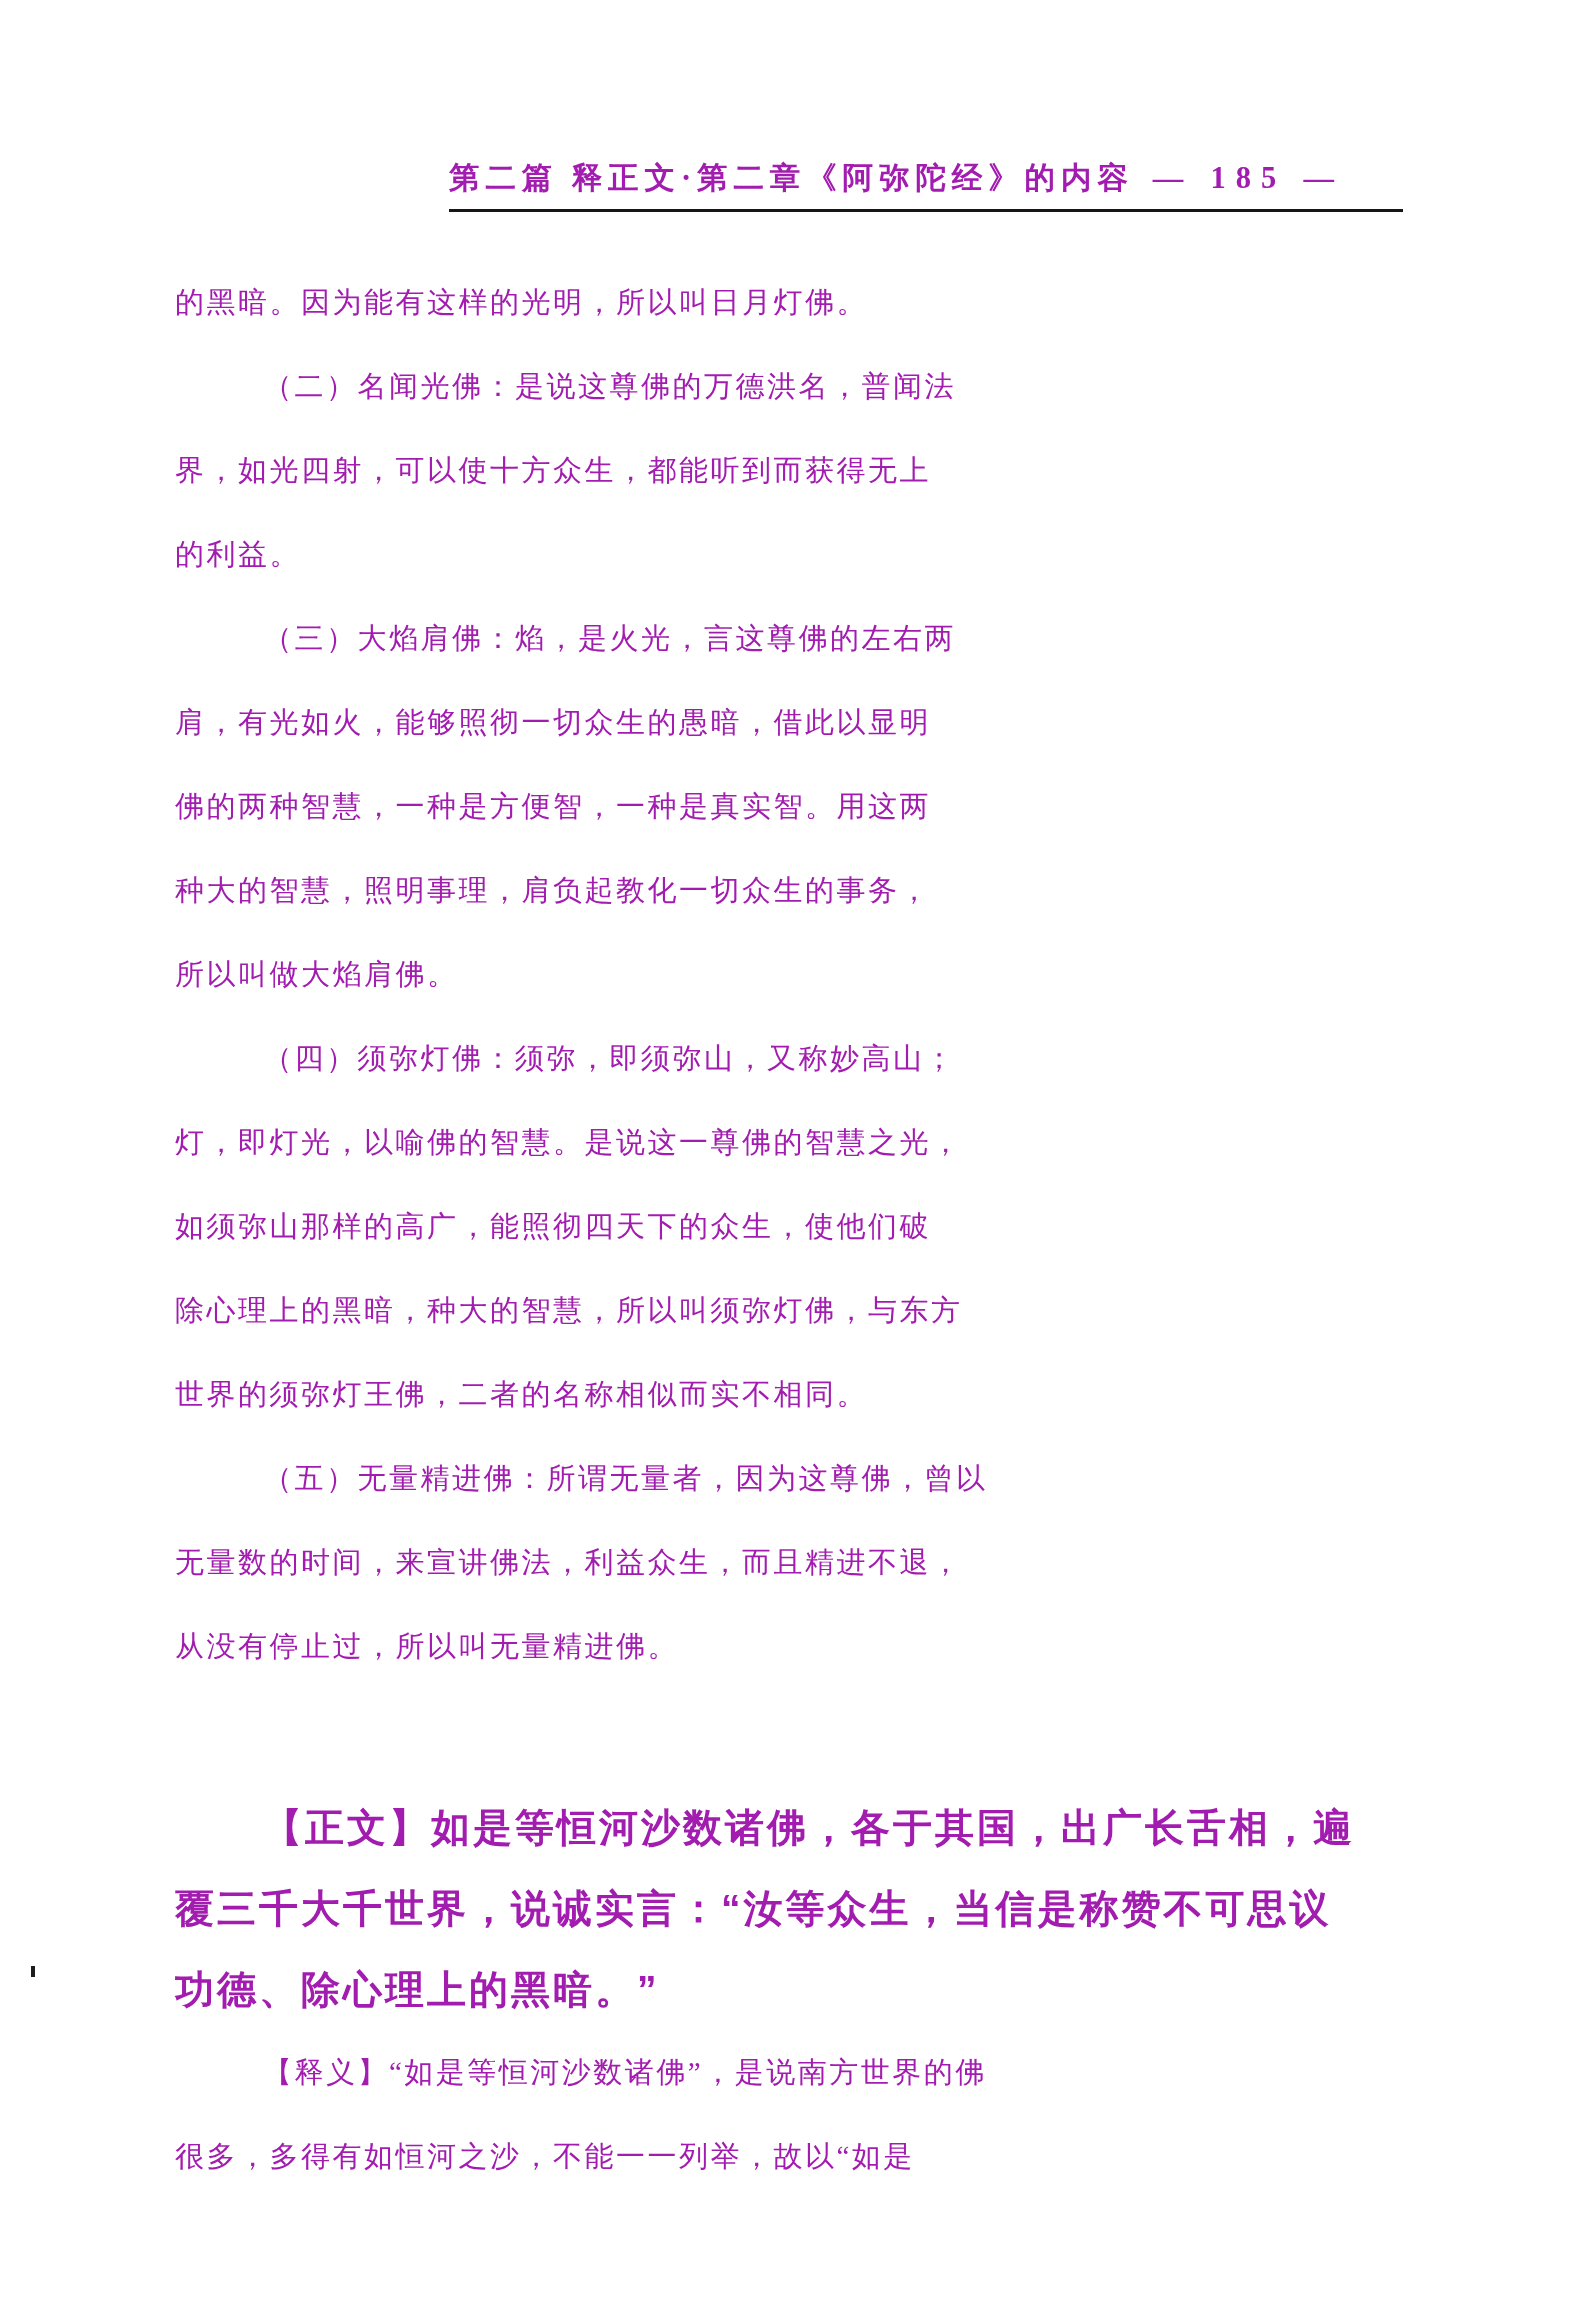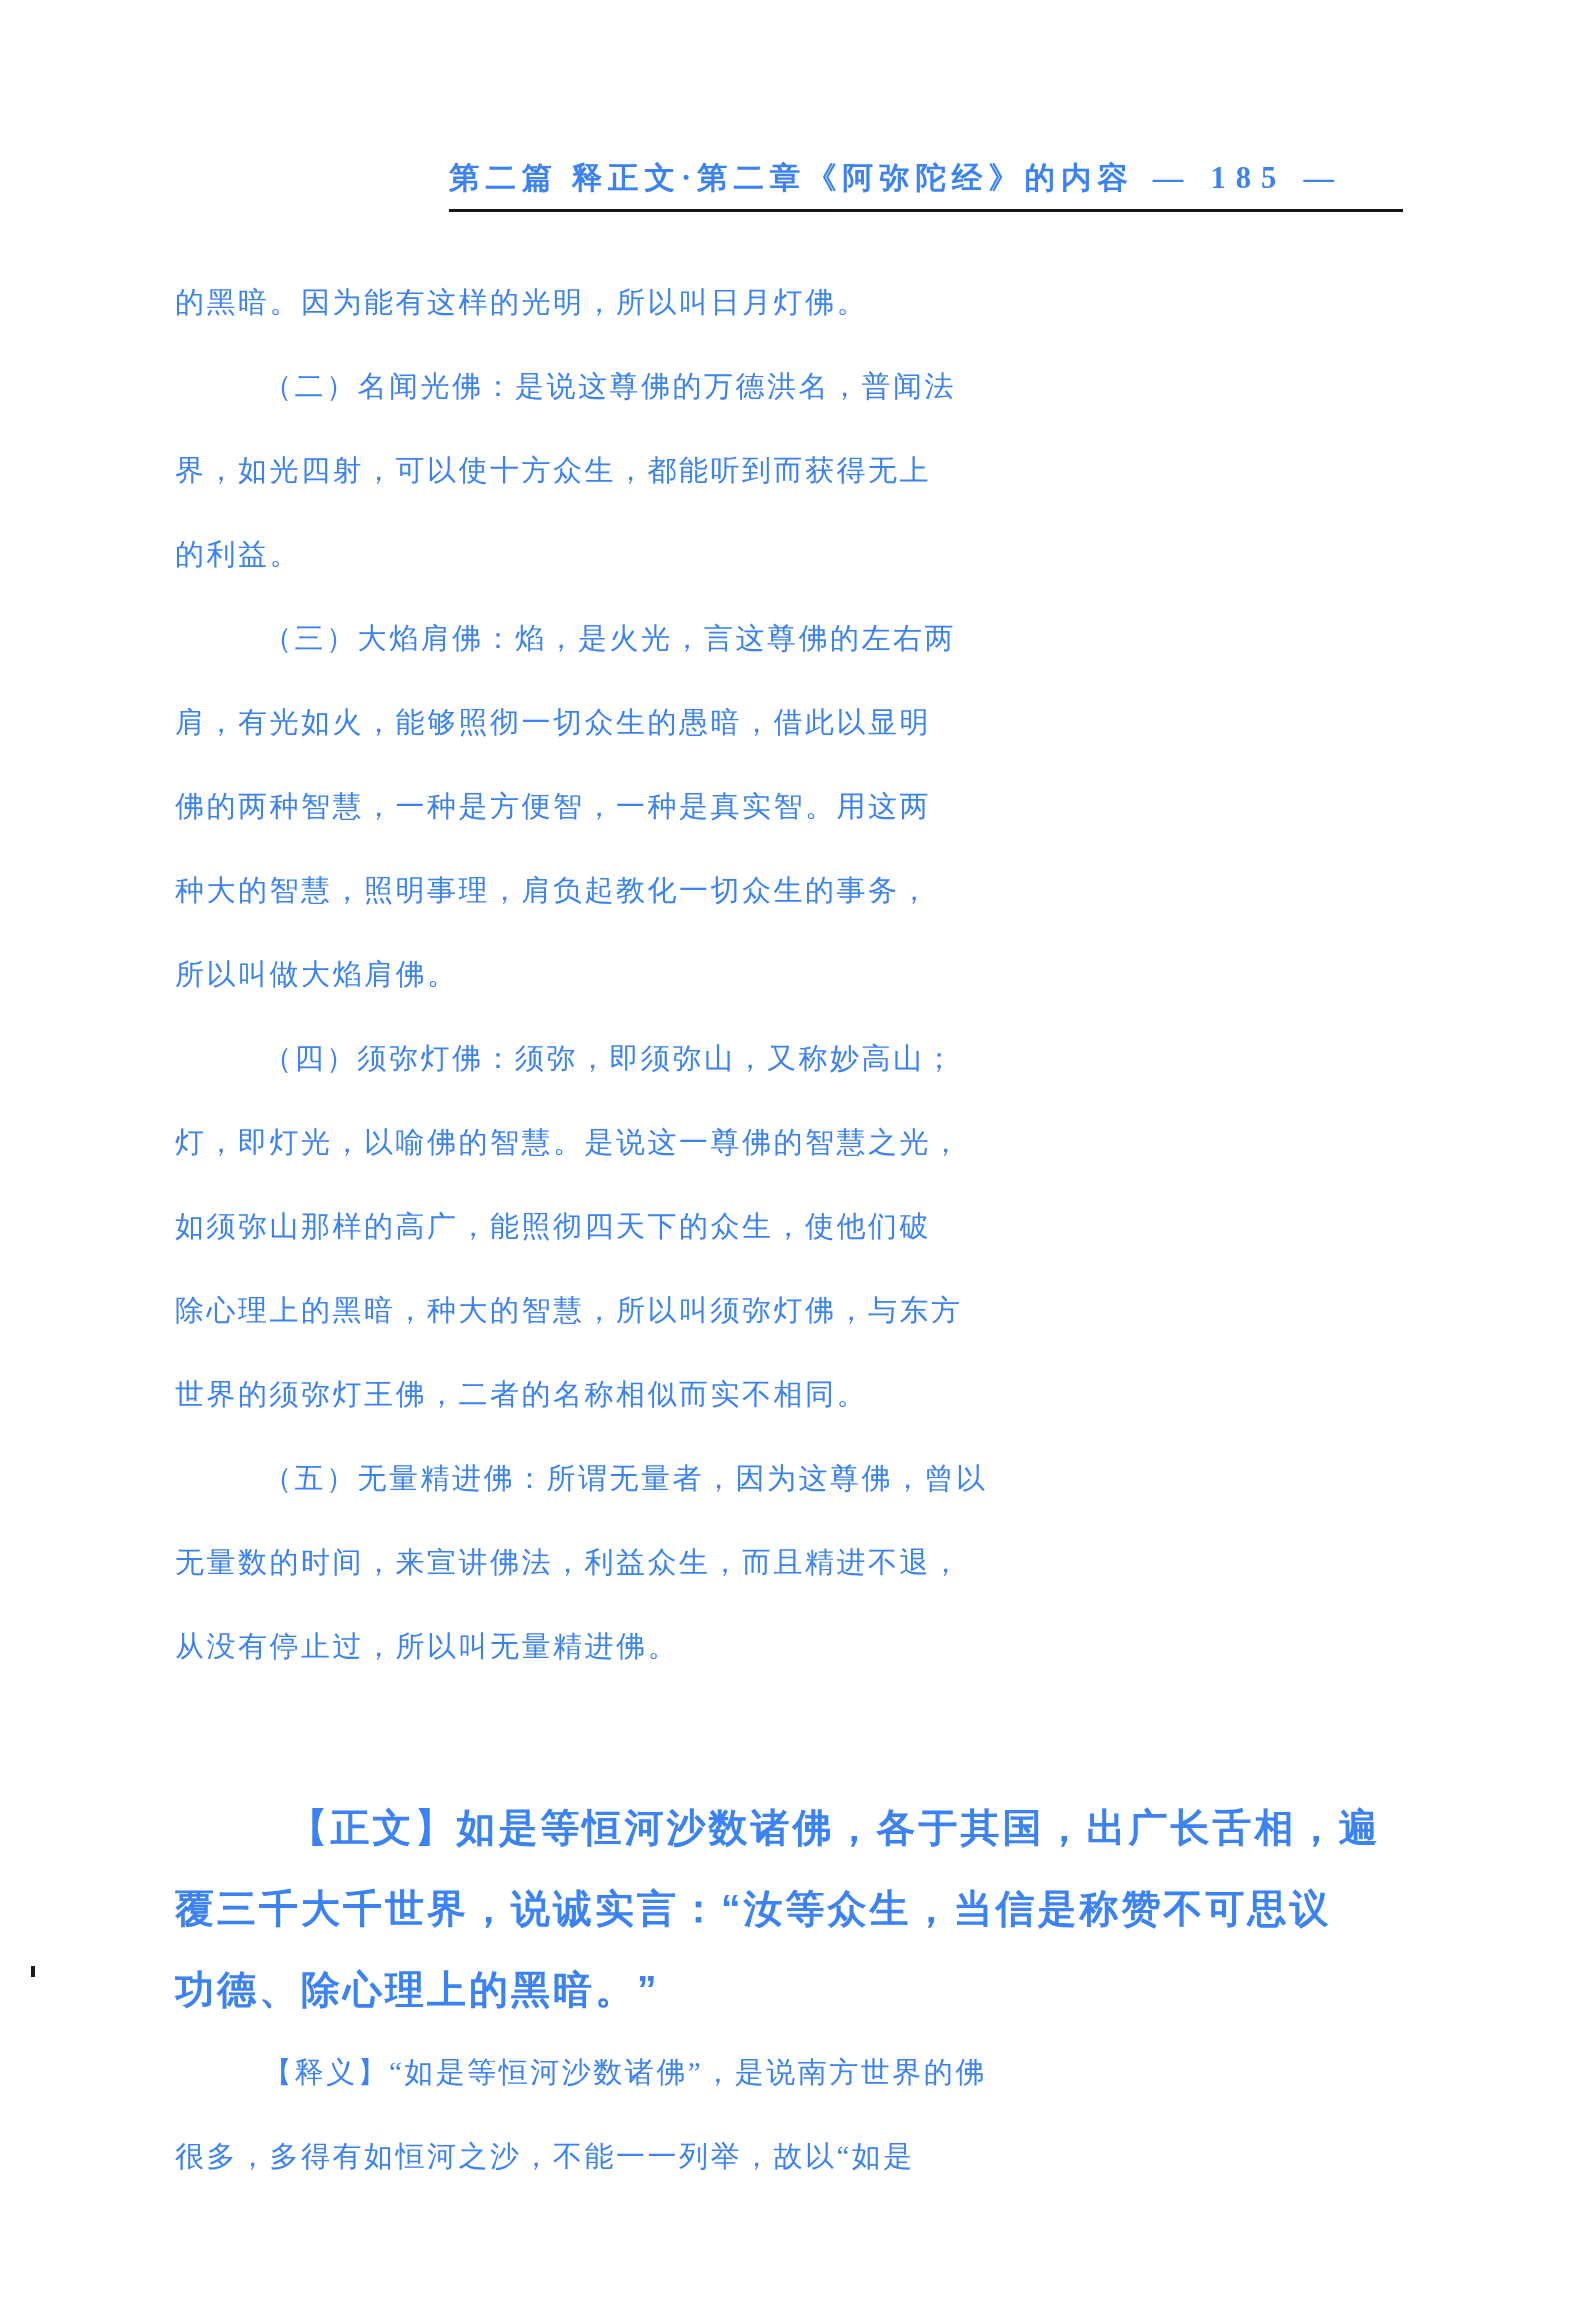--- a/index.html
+++ b/index.html
@@ -7,21 +7,21 @@
     padding: 0;
     background: #ffffff;
   }
   .page {
     position: relative;
     width: 1576px;
     height: 2320px;
     background: #ffffff;
     overflow: hidden;
     font-family: "Liberation Serif", serif;
-    color: #3b82f6;
+    color: #a21caf;
   }
   .header {
     position: absolute;
     left: 449px;
     top: 158px;
     width: 954px;
     display: flex;
     align-items: baseline;
     font-weight: 700;
     font-size: 30.5px;
@@ -56,21 +56,20 @@
   .line.bold {
     font-family: "Liberation Sans", sans-serif;
     font-weight: 700;
     font-size: 39px;
     letter-spacing: 3px;
     height: 81px;
     line-height: 81px;
   }
   .line.gap-before {
     margin-top: 99px;
-    text-align: center;
   }
   .speck {
     position: absolute;
     left: 30.5px;
     top: 1966px;
     width: 4.9px;
     height: 10.8px;
     background: #1c1c1c;
   }
 </style>

